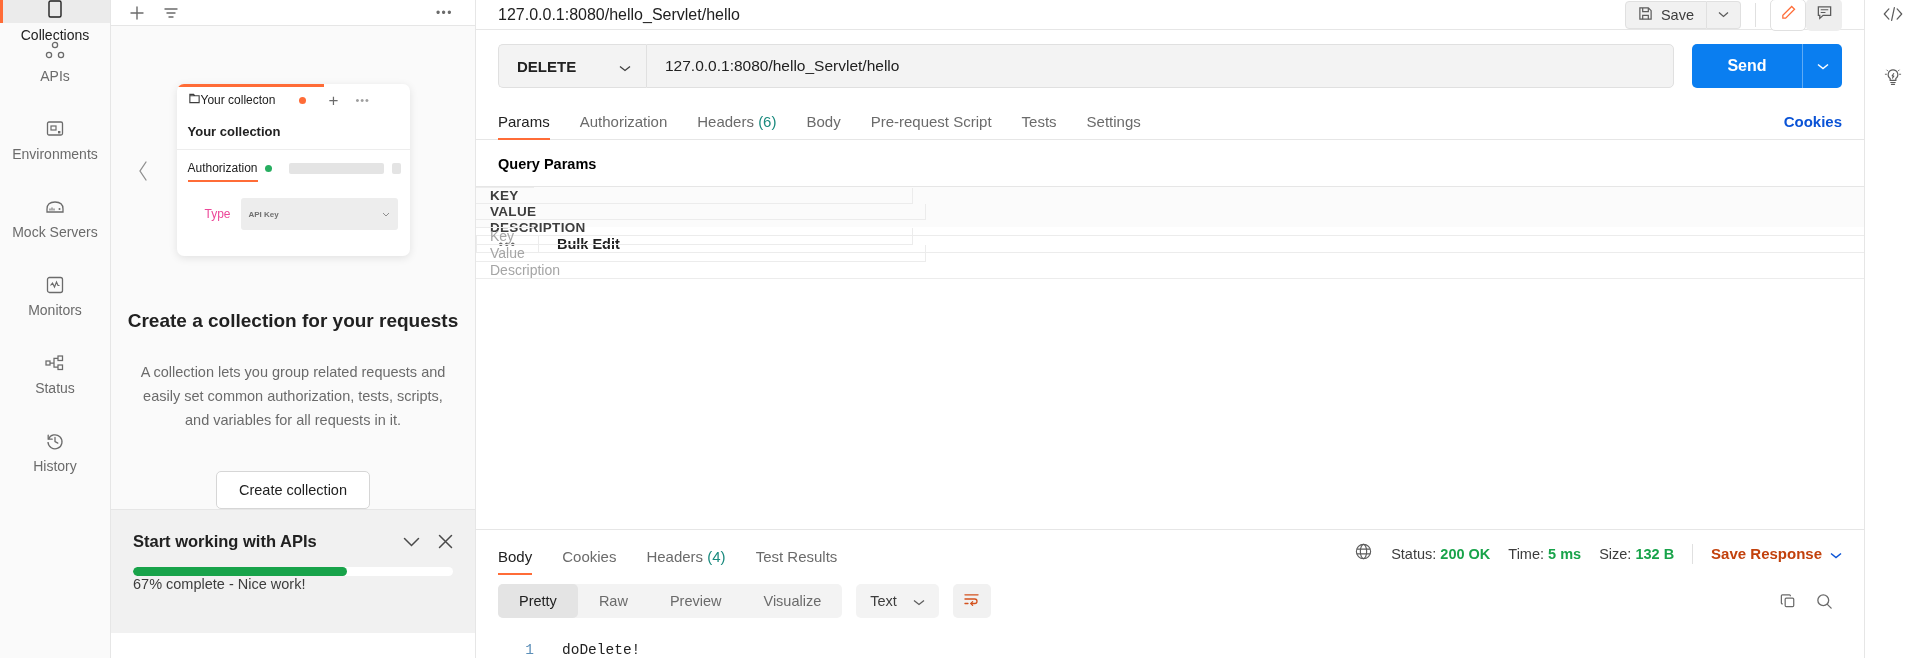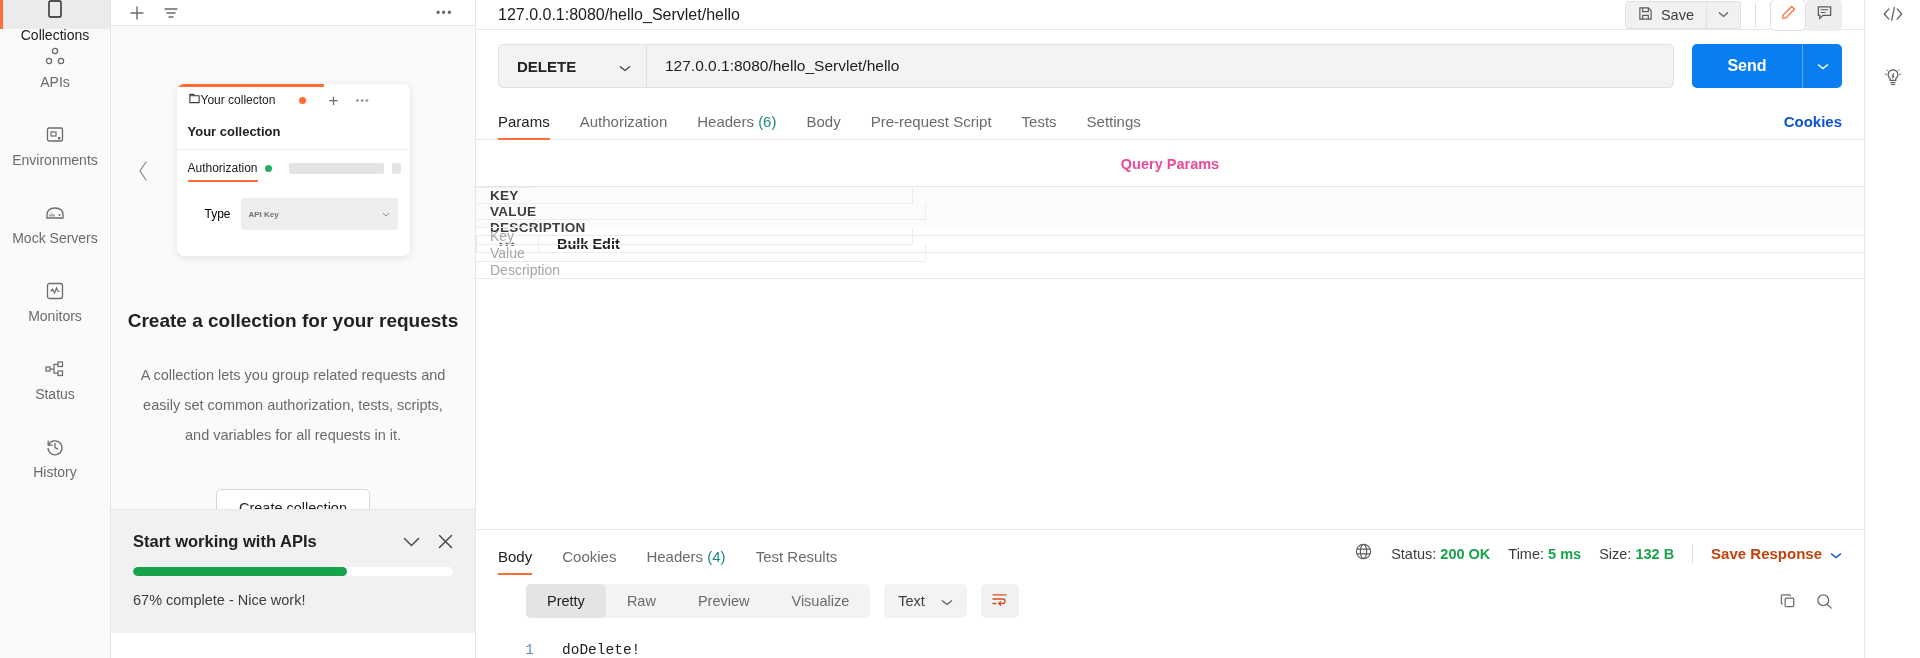--- a/index.html
+++ b/index.html
@@ -25,21 +25,21 @@
     align-items: center; justify-content: center;
     gap: 7px; color: #6b6b6b; font-size: 14px;
     position: relative; cursor: pointer;
   }
   .rail-item.active { background: #ebebeb; color: #212121; }
   .rail-item.active::before {
     content: ""; position: absolute; left: 0; top: 0; bottom: 0;
     width: 3px; background: #ff6c37;
   }
   .rail-item svg { display: block; }
-  .rail-first { height: 29px; padding-bottom: 0; justify-content: flex-start; }
+  .rail-first { height: 23px; padding-bottom: 0; justify-content: flex-start; }
 
   
   .sidebar {
     width: 365px; flex: 0 0 365px;
     border-right: 1px solid #e6e6e6;
     background: #fafafa;
     display: flex; flex-direction: column;
     position: relative;
   }
   .sb-toolbar {
@@ -72,53 +72,53 @@
   .cc-title { font-size:13px; font-weight:bold; color:#212121; padding: 8px 0 10px 11px;}
   .cc-sep { height:1px; background:#ededed; }
   .cc-row { display:flex; align-items:center; padding: 11px 0 0 11px; }
   .cc-auth { font-size:12px; color:#212121; position:relative; padding-bottom:7px;}
   .cc-auth::after{content:"";position:absolute;left:0;right:0;bottom:0;height:2px;background:#ff6c37;}
   .cc-gdot { width:7px;height:7px;border-radius:50%;background:#27ae60;margin-left:7px;margin-bottom:7px;}
   .cc-bar { height:11px; background:#e4e4e4; border-radius:2px; margin-left:17px; margin-bottom:7px;}
   .cc-bar.b1 { width: 95px; }
   .cc-bar.b2 { width: 9px; margin-left: 8px;}
   .cc-typerow { display:flex; align-items:center; padding: 16px 12px 0 12px; gap: 10px;}
-  .cc-typelabel { font-size:12px; color:#000000; width: 42px; text-align:right;}
+  .cc-typelabel { font-size:12px; color:#ec4899; width: 42px; text-align:right;}
   .cc-select {
     flex:1; height:32px; background:#ededed; border-radius:3px;
     display:flex; align-items:center; justify-content:space-between;
     padding: 0 8px; font-size:8px; color:#707070; font-weight:bold;
   }
   .card-chevron {
     position:absolute; left:-40px; top: 76px; color:#8e8e8e; cursor:pointer;
   }
   .empty-title {
     font-size: 19px; font-weight: bold; color: #212121;
     margin-top: 40px; text-align:center;
   }
   .empty-desc {
-    font-size: 14.5px; color: #6b6b6b; line-height: 30px;
+    font-size: 14.5px; color: #6b6b6b; line-height: 24px;
     text-align:center; margin-top: 14px; width: 320px;
   }
   .create-btn {
     margin-top: 25px; padding: 10px 22px; font-size: 14.5px; color:#212121;
     background:#fff; border:1px solid #d6d6d6; border-radius:5px; cursor:pointer;
   }
   
   .progress-panel {
     position:absolute; left:0; right:0; bottom:25px; height: 124px;
     background:#f1f1f1; border-top:1px solid #e6e6e6;
     padding: 22px 22px 0 22px;
   }
   .pp-head { display:flex; align-items:center; }
   .pp-title { font-size:16.5px; font-weight:bold; color:#212121; flex:1; }
   .pp-ctrl { color:#6b6b6b; margin-left: 18px; cursor:pointer; display:flex;}
   .pp-track { margin-top:16px; height:9px; background:#fff; border-radius:6px; overflow:hidden;}
   .pp-fill { height:100%; background:#18a34a; border-radius:6px; }
-  .pp-status { margin-top:16px; font-size:14.5px; color:#3d3d3d; }
+  .pp-status { margin-top:0; font-size:14.5px; color:#3d3d3d; }
   .sb-bottom-strip { position:absolute; left:0; right:0; bottom:0; height:25px; background:#fff;}
 
   
   .main { flex:1; display:flex; flex-direction:column; min-width:0; }
   .req-header {
     height: 30px; display:flex; align-items:center;
     padding: 0 22px 0 22px; border-bottom:1px solid #e6e6e6;
   }
   .req-title { font-size:16px; color:#212121; flex:1; }
   .hdr-btn {
@@ -173,21 +173,21 @@
     font-size:15px; color:#6b6b6b; padding-bottom: 9px; position:relative; cursor:pointer;
   }
   .rtab.active { color:#212121; }
   .rtab.active::after {
     content:""; position:absolute; left:0; right:0; bottom:-1px; height:2px; background:#ff6c37;
   }
   .rtab .count { color:#1a8a7e; }
   .rtabs-spacer { flex:1; }
   .cookies-link { font-size:15px; color:#0a53d6; font-weight:bold; padding-bottom:9px; cursor:pointer;}
 
-  .qp-label { font-size:14.5px; font-weight:bold; color:#ec4899; padding: 16px 22px 14px 22px; text-align: center; }
+  .qp-label { font-size:14.5px; font-weight:bold; color:#000000; padding: 16px 22px 14px 22px; }
 
   
   .ptable { border-top:1px solid #e6e6e6; }
   .prow { display:flex; height: 40px; align-items:stretch;flex-direction:column; }
   .prow.head { background:#fbfbfb; }
   .pcell {
     display:flex; align-items:center; padding: 0 14px;
     font-size:14px; border-right:1px solid #ececec; border-bottom:1px solid #ececec;
   }
   .pcell.c0 { width: 58px; border-right:1px solid #ececec;}
@@ -217,21 +217,21 @@
     display:flex; align-items:flex-end; padding: 12px 22px 0 22px; height: 44px;
     gap: 30px;
   }
   .resp-meta { display:flex; align-items:center; gap: 18px; margin-left:auto; padding-bottom: 9px;}
   .meta-txt { font-size:14.5px; color:#3d3d3d; }
   .meta-ok { color:#18a34a; font-weight:bold; }
   .meta-div { width:1px; height:20px; background:#e0e0e0; }
   .save-resp { font-size:15px; color:#c2410c; font-weight:bold; display:flex; align-items:center; gap:8px; cursor:pointer;}
 
   .view-row { display:flex; align-items:center; padding: 10px 22px 0 22px; gap: 0;}
-  .seg { display:flex; background:#f3f3f3; border-radius:5px; height:34px; align-items:flex-start;margin-left:28px;}
+  .seg { display:flex; background:#f3f3f3; border-radius:5px; height:34px; align-items:flex-start;}
   .seg-item { padding: 0 21px; height:34px; display:flex; align-items:center;
     font-size:14.5px; color:#6b6b6b; border-radius:5px; cursor:pointer;}
   .seg-item.active { background:#e4e4e4; color:#212121; }
   .type-sel {
     margin-left: 14px; height:34px; background:#f3f3f3; border-radius:5px;
     display:flex; align-items:center; gap: 16px; padding: 0 14px;
     font-size:14.5px; color:#3d3d3d; cursor:pointer;
   }
   .wrap-btn {
     margin-left: 14px; width:38px; height:34px; background:#f1f1f1; border-radius:5px;

